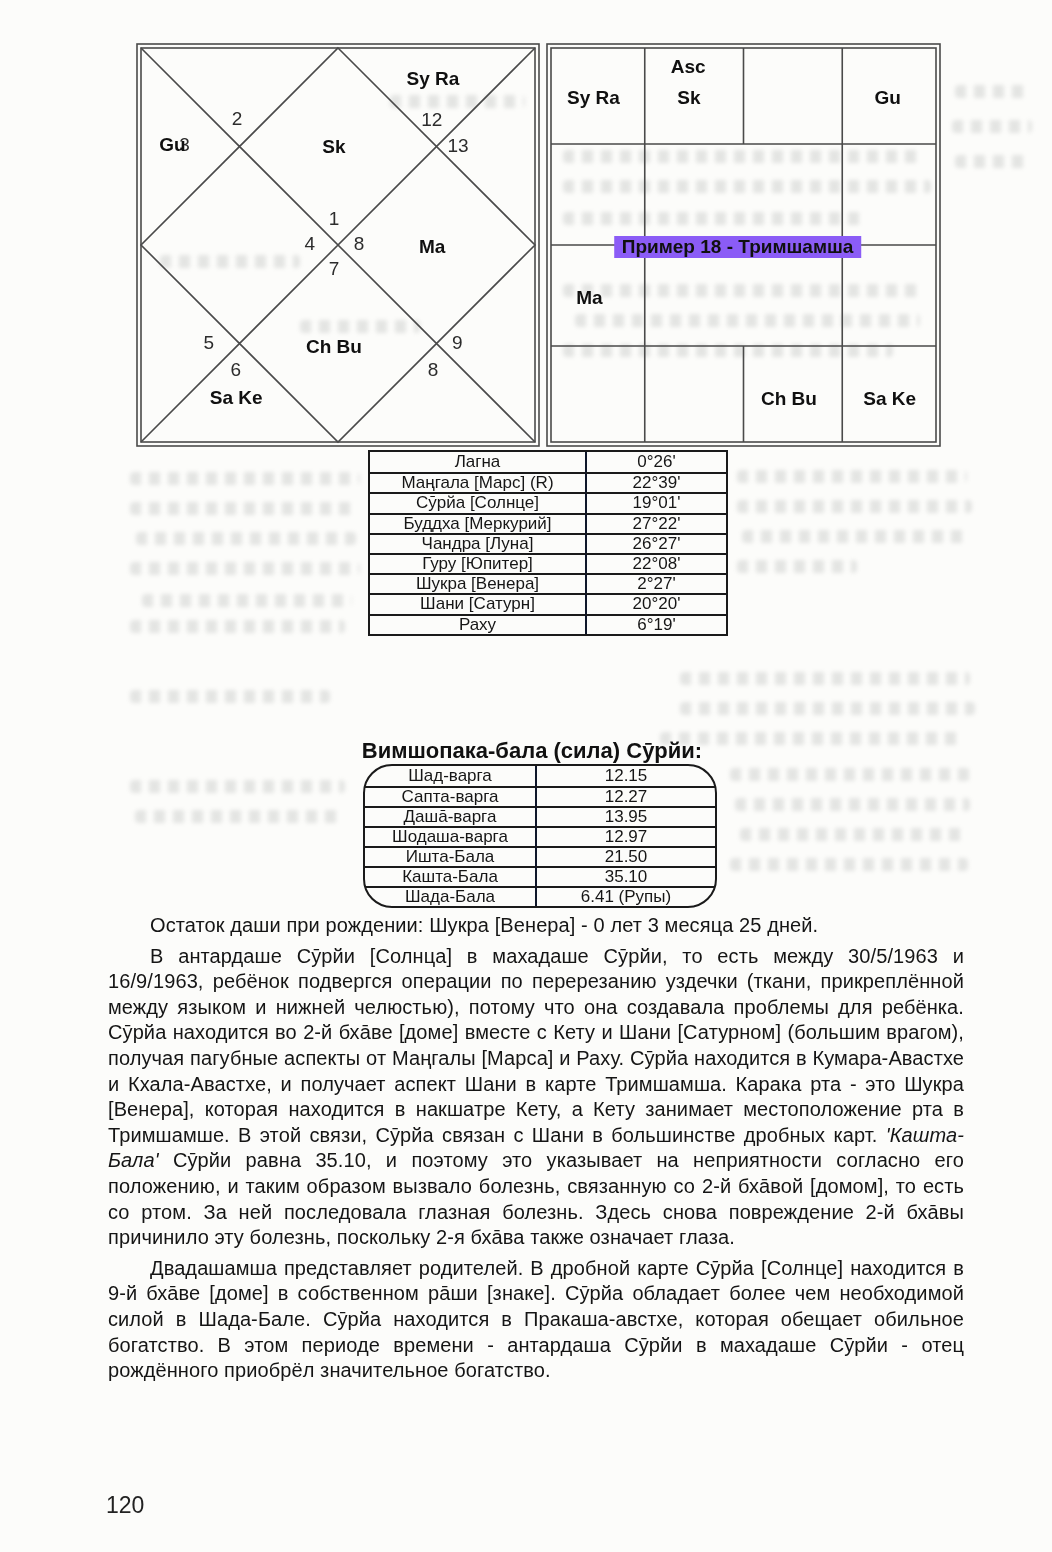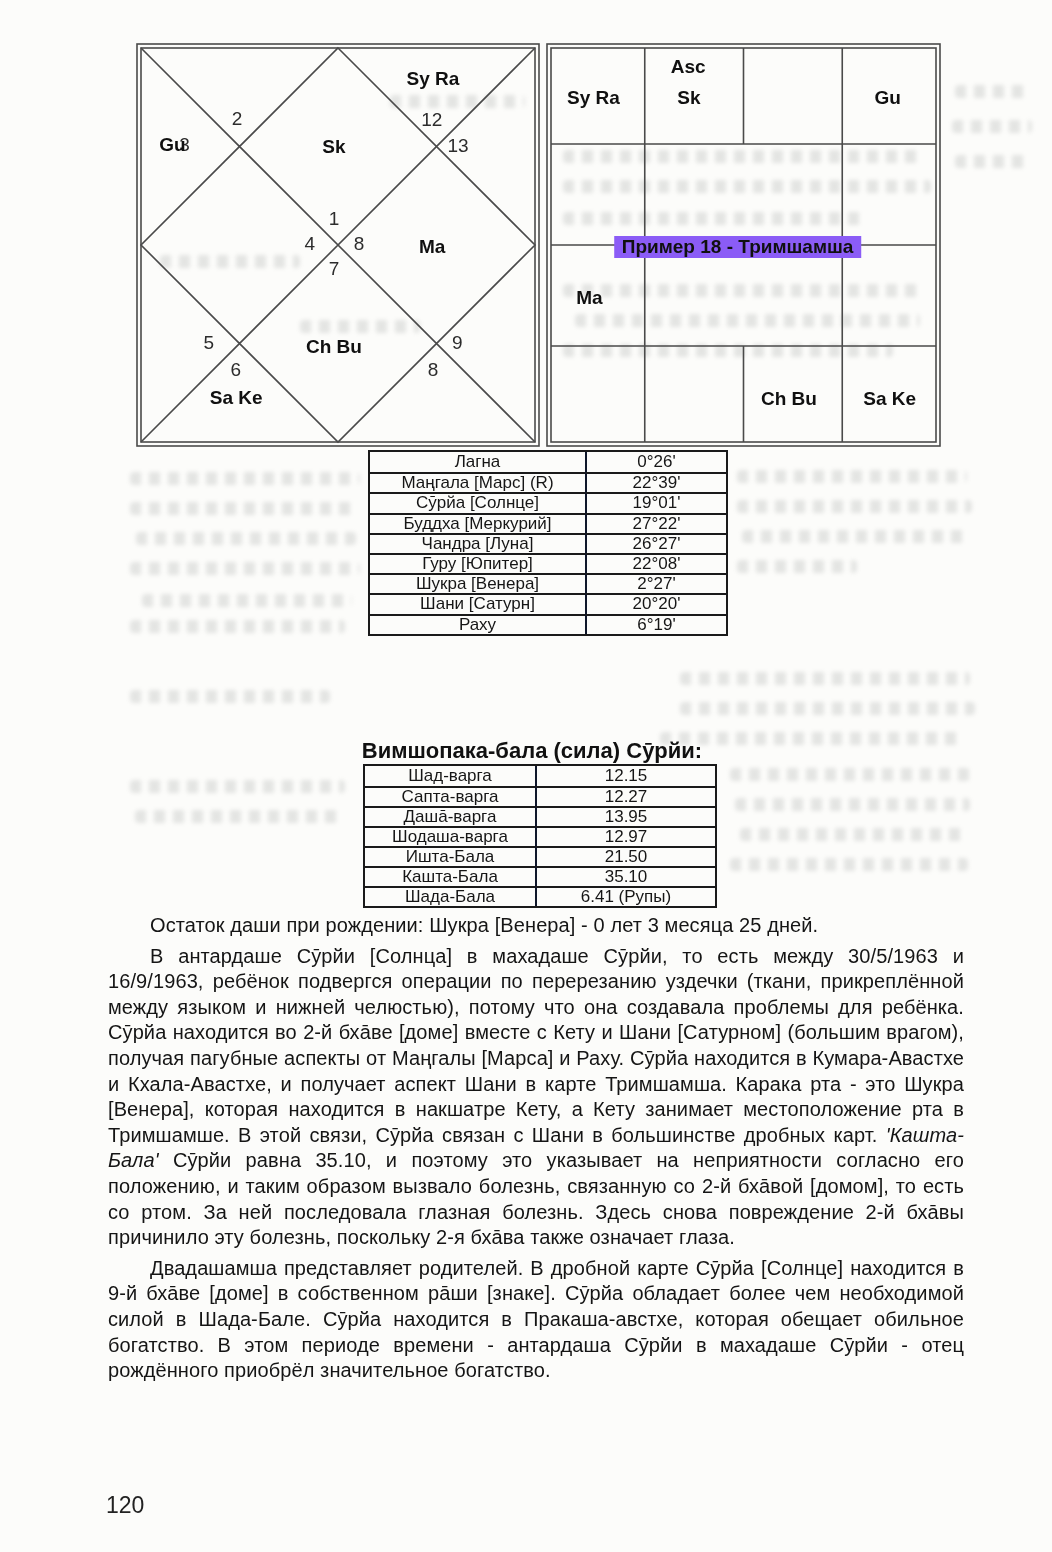--- a/index.html
+++ b/index.html
@@ -37,21 +37,21 @@
   .tbl { position:absolute; z-index:2; display:grid; border:2px solid #1a1a1a; }
   .tbl .c {
     display:flex; align-items:center; justify-content:center;
     border-top:2px solid #1a1a1a; white-space:nowrap; color:#161616;
   }
   .tbl .c.r0 { border-top:none; }
   .tbl .c.val { border-left:2px solid #0f172a; }
 
   .tbl-positions  { left:368px; top:450px; grid-template-columns:215px 141px; grid-auto-rows:20.2px; font-size:17px; }
   .tbl-avasthas   { left:428px; top:663px; grid-template-columns:99px 116px;  grid-auto-rows:24px;   font-size:19px; }
-  .tbl-vimshopaka { left:363px; top:764px; grid-template-columns:170px 180px; grid-auto-rows:20px;   font-size:17px; }
+  .tbl-vimshopaka { left:363px; top:764px; grid-template-columns:170px 180px; grid-auto-rows:20px;   font-size:17px;border-radius:29px; }
 
   .heading {
     position:absolute; z-index:2; transform:translateX(-50%);
     font-weight:bold; font-size:22px; white-space:nowrap; color:#111;
   }
   #h-avasthas   { left:552px; top:636px; }
   #h-vimshopaka { left:532px; top:738px; }
 
   
   .bodytext {

